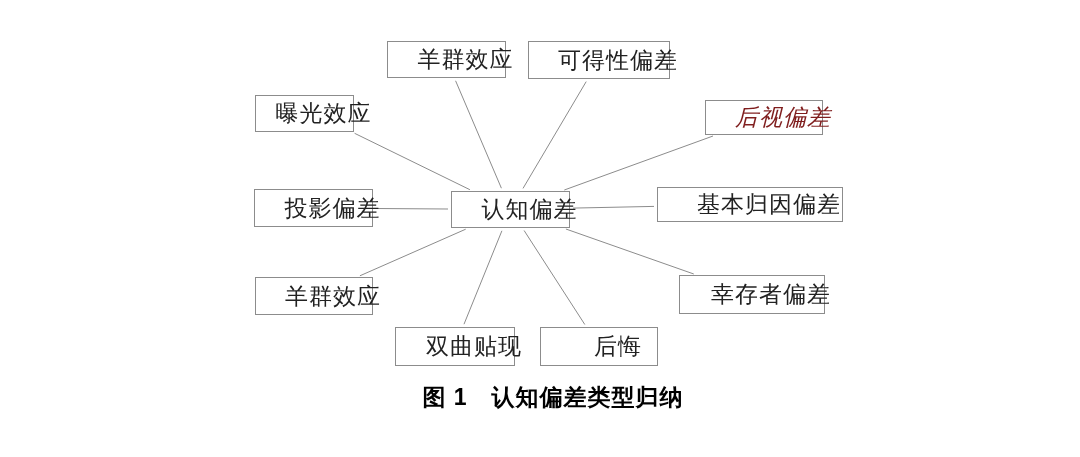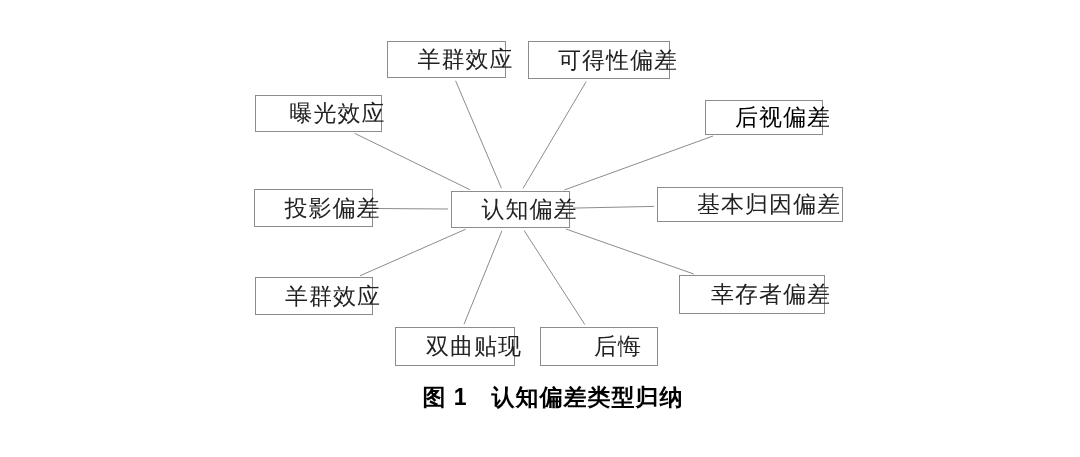--- a/index.html
+++ b/index.html
@@ -62,22 +62,22 @@
       <line x1="573.0" y1="208.1" x2="654.0" y2="206.4" stroke="#8c8c8c" stroke-width="1"></line>
       <line x1="465.7" y1="229.2" x2="359.9" y2="275.8" stroke="#8c8c8c" stroke-width="1"></line>
       <line x1="565.9" y1="229.0" x2="693.8" y2="274.0" stroke="#8c8c8c" stroke-width="1"></line>
       <line x1="501.9" y1="230.8" x2="464.0" y2="324.2" stroke="#8c8c8c" stroke-width="1"></line>
       <line x1="524.1" y1="230.5" x2="584.8" y2="324.5" stroke="#8c8c8c" stroke-width="1"></line>
     </svg>
   <div id="nodes-layer">
       <div class="node-box" style="left: 451px; top: 191px; width: 119px; height: 37px; border: 1px solid rgb(140, 140, 140); color: rgb(34, 34, 34);">认知偏差</div>
       <div class="node-box" style="left: 387px; top: 41px; width: 119px; height: 37px; border: 1px solid rgb(140, 140, 140); color: rgb(34, 34, 34);">羊群效应</div>
       <div class="node-box" style="left: 528px; top: 41px; width: 142px; height: 38px; border: 1px solid rgb(140, 140, 140); color: rgb(34, 34, 34);">可得性偏差</div>
-      <div class="node-box" style="left: 255px; top: 95px; width: 127px; height: 37px; border: 1px solid rgb(140, 140, 140); color: rgb(34, 34, 34);">曝光效应</div>
-      <div class="node-box" style="left: 705px; top: 100px; width: 118px; height: 35px; border: 1px solid rgb(140, 140, 140); color: #000000;">后视偏差</div>
+      <div class="node-box" style="left: 255px; top: 95px; width: 99px; height: 37px; border: 1px solid rgb(140, 140, 140); color: rgb(34, 34, 34);">曝光效应</div>
+      <div class="node-box" style="left: 705px; top: 100px; width: 118px; height: 35px; border: 1px solid rgb(140, 140, 140); color: #7f1d1d; font-style: italic;">后视偏差</div>
       <div class="node-box" style="left: 254px; top: 189px; width: 119px; height: 38px; border: 1px solid rgb(140, 140, 140); color: rgb(34, 34, 34);">投影偏差</div>
       <div class="node-box" style="left: 657px; top: 187px; width: 186px; height: 35px; border: 1px solid rgb(140, 140, 140); color: rgb(34, 34, 34);">基本归因偏差</div>
       <div class="node-box" style="left: 255px; top: 277px; width: 118px; height: 38px; border: 1px solid rgb(140, 140, 140); color: rgb(34, 34, 34);">羊群效应</div>
       <div class="node-box" style="left: 679px; top: 275px; width: 146px; height: 39px; border: 1px solid rgb(140, 140, 140); color: rgb(34, 34, 34);">幸存者偏差</div>
       <div class="node-box" style="left: 395px; top: 327px; width: 120px; height: 39px; border: 1px solid rgb(140, 140, 140); color: rgb(34, 34, 34);">双曲贴现</div>
       <div class="node-box" style="left: 540px; top: 327px; width: 118px; height: 39px; border: 1px solid rgb(140, 140, 140); color: rgb(34, 34, 34);">后悔</div>
     </div>
   <div class="figure-caption">图 1　认知偏差类型归纳</div>
 </div>
 

